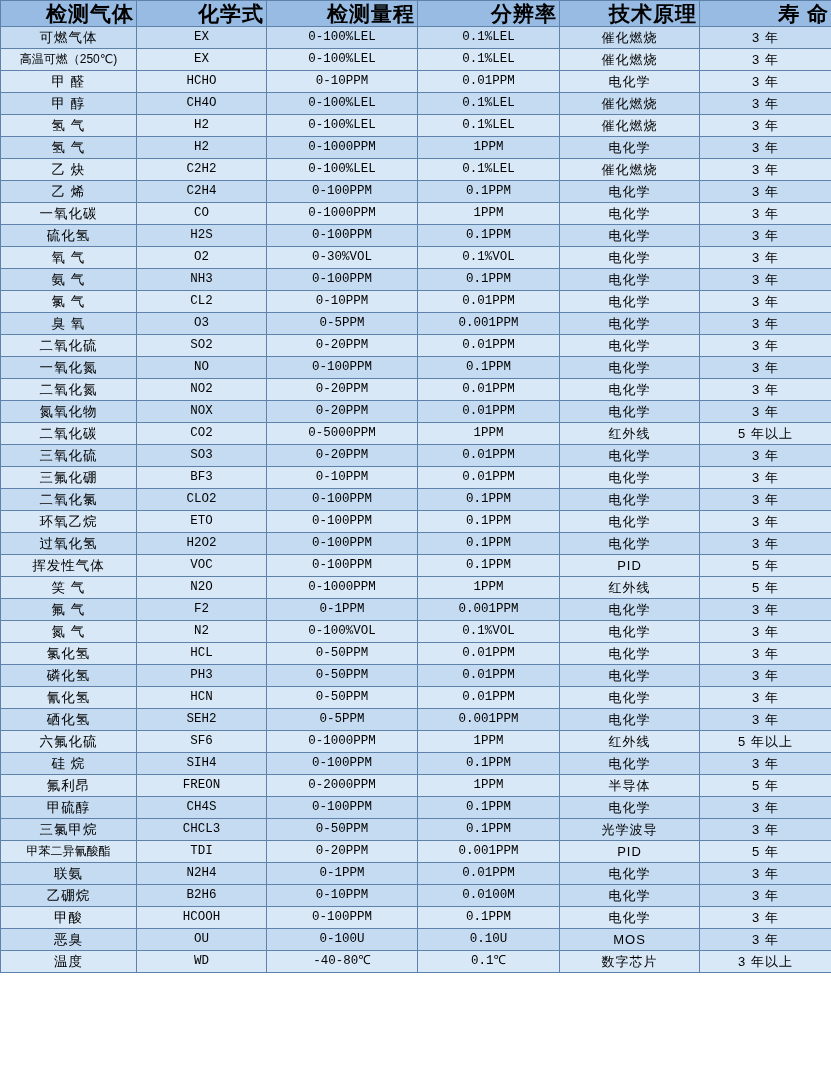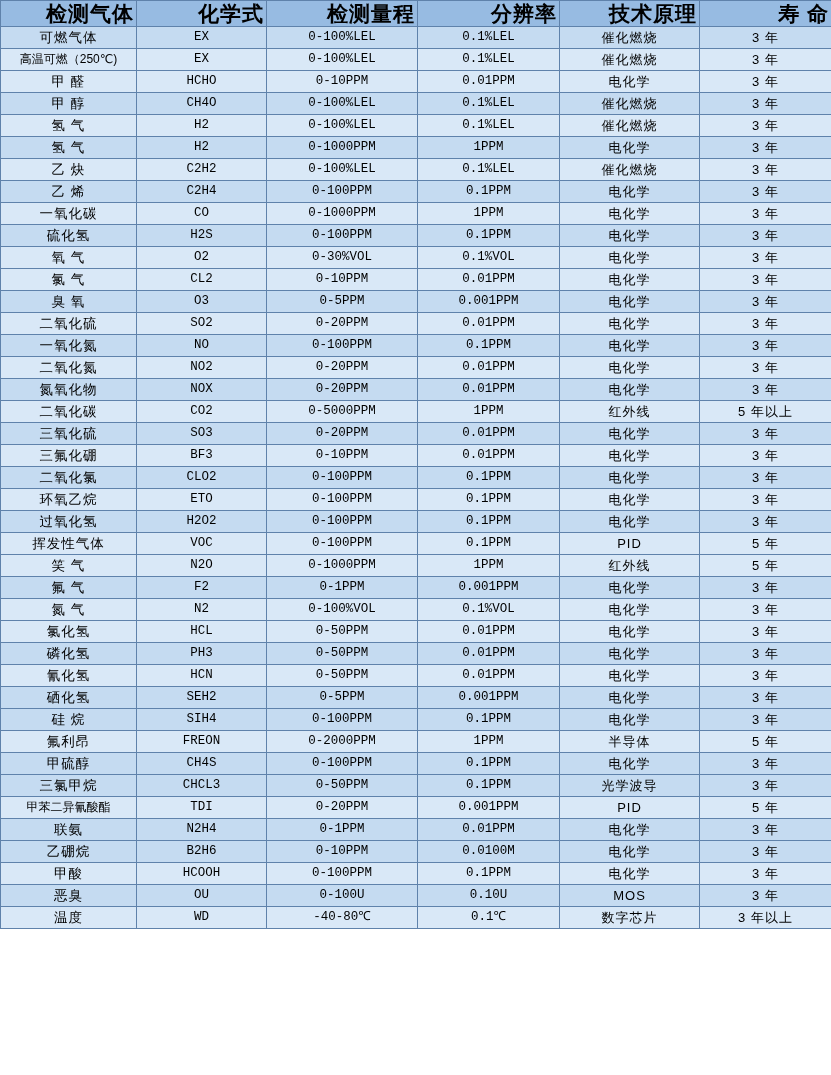--- a/index.html
+++ b/index.html
@@ -177,20 +177,28 @@
         <td class="life">3 年</td>
       </tr>
       <tr class="even">
         <td class="name">氧 气</td>
         <td class="formula">O2</td>
         <td class="range">0-30%VOL</td>
         <td class="res">0.1%VOL</td>
         <td class="tech">电化学</td>
         <td class="life">3 年</td>
       </tr>
+      <tr class="odd">
+        <td class="name">氨 气</td>
+        <td class="formula">NH3</td>
+        <td class="range">0-100PPM</td>
+        <td class="res">0.1PPM</td>
+        <td class="tech">电化学</td>
+        <td class="life">3 年</td>
+      </tr>
       <tr class="even">
         <td class="name">氯 气</td>
         <td class="formula">CL2</td>
         <td class="range">0-10PPM</td>
         <td class="res">0.01PPM</td>
         <td class="tech">电化学</td>
         <td class="life">3 年</td>
       </tr>
       <tr class="odd">
         <td class="name">臭 氧</td>
@@ -336,20 +344,28 @@
         <td class="tech">电化学</td>
         <td class="life">3 年</td>
       </tr>
       <tr class="odd">
         <td class="name">硒化氢</td>
         <td class="formula">SEH2</td>
         <td class="range">0-5PPM</td>
         <td class="res">0.001PPM</td>
         <td class="tech">电化学</td>
         <td class="life">3 年</td>
+      </tr>
+      <tr class="even">
+        <td class="name">六氟化硫</td>
+        <td class="formula">SF6</td>
+        <td class="range">0-1000PPM</td>
+        <td class="res">1PPM</td>
+        <td class="tech">红外线</td>
+        <td class="life">5 年以上</td>
       </tr>
       <tr class="odd">
         <td class="name">硅 烷</td>
         <td class="formula">SIH4</td>
         <td class="range">0-100PPM</td>
         <td class="res">0.1PPM</td>
         <td class="tech">电化学</td>
         <td class="life">3 年</td>
       </tr>
       <tr class="even">

